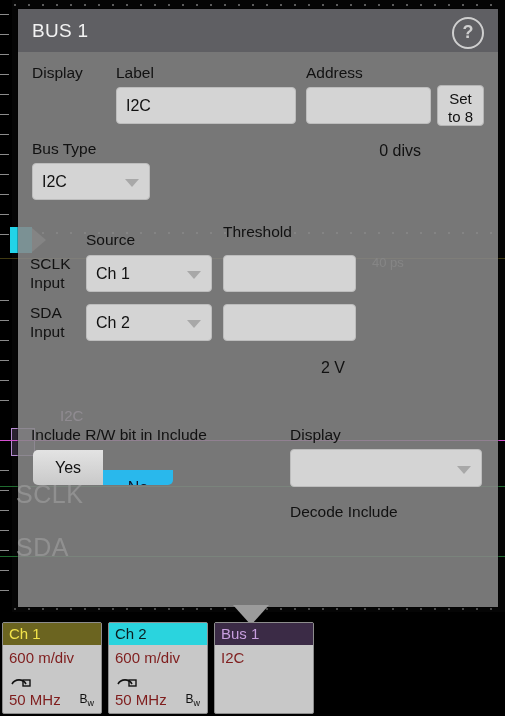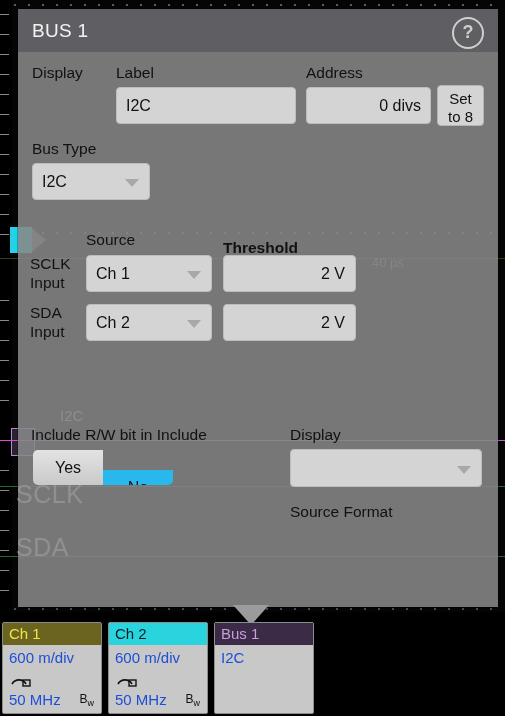--- a/index.html
+++ b/index.html
@@ -29,21 +29,21 @@
   #titlebar{position:absolute;left:0;top:0;width:480px;height:43px;background:rgba(94,94,98,0.95);}
   #title-text{position:absolute;left:14px;top:11px;color:#f2f2f2;font-size:19px;letter-spacing:.3px;}
   #help-icon{position:absolute;right:14px;top:8px;width:28px;height:28px;border:2px solid #cfcfcf;
              border-radius:50%;color:#cfcfcf;font-size:18px;line-height:27px;text-align:center;
              cursor:pointer;font-weight:bold;}
 
   .fieldlabel{position:absolute;color:#111;font-size:15.5px;white-space:nowrap;}
   .ctl{position:absolute;background:#d4d4d4;border-radius:4px;border:1px solid #bdbdbd;
        box-sizing:border-box;}
   .ctl-text{position:absolute;color:#111;font-size:16px;}
-  .ctl-right{text-align:left;}
+  .ctl-right{text-align:left;margin-top:45px;}
   .caret{position:absolute;width:0;height:0;border-left:7px solid transparent;
          border-right:7px solid transparent;border-top:8px solid #a8a8a8;}
   .btn{position:absolute;background:#d4d4d4;border-radius:4px;border:1px solid #b5b5b5;
        color:#111;font-size:15px;text-align:center;box-sizing:border-box;cursor:pointer;
        line-height:18px;padding-top:4px;}
 
   
   #display-toggle{position:absolute;left:30px;top:85px;width:84px;height:41px;border-radius:7px;
        background:#29b8ec;border:2px solid #57c8f0;box-sizing:border-box;cursor:pointer;}
   #display-toggle .tg-label{position:absolute;left:13px;top:9px;color:#06121a;font-size:16px;}
@@ -61,21 +61,21 @@
   #pointer{position:absolute;left:233px;top:605px;width:0;height:0;
            border-left:18px solid transparent;border-right:18px solid transparent;
            border-top:20px solid #9b9b9b;}
 
   
   #badges{position:absolute;left:0;top:622px;height:94px;width:505px;}
   .badge{position:absolute;top:0;width:100px;height:92px;background:#c8c8c8;
          border:1px solid #8d8d8d;box-sizing:border-box;border-radius:2px;cursor:pointer;}
   .badge .bhead{position:absolute;left:0;top:0;width:100%;height:22px;}
   .badge .bhead span{position:absolute;left:6px;top:2px;font-size:15px;}
-  .badge .brow{position:absolute;left:6px;color:#1d4ed8;font-size:15px;}
+  .badge .brow{position:absolute;left:6px;color:#7f1d1d;font-size:15px;}
   .bw{position:absolute;right:7px;font-size:12px;color:#111;}
   .probe{position:absolute;left:7px;color:#111;font-size:13px;}
 </style>
 </head>
 <body>
 
 <div id="screen">
 
   <div class="graticule">
     <div class="left-rail"></div>
@@ -153,21 +153,21 @@
       <div>to 8</div>
     </div>
 
     <div class="fieldlabel" style="left:14px;top:131px;">Bus Type</div>
     <div class="ctl" style="left:14px;top:154px;width:118px;height:37px;">
       <div class="ctl-text" style="left:9px;top:9px;">I2C</div>
       <div class="caret" style="right:10px;top:15px;"></div>
     </div>
 
     <div class="fieldlabel" style="left:68px;top:222px;">Source</div>
-    <div class="fieldlabel" style="left:205px;top:230px;font-weight:bold;">Threshold</div>
+    <div class="fieldlabel" style="left:205px;top:214px;">Threshold</div>
 
     <div class="fieldlabel" style="left:12px;top:246px;">SCLK</div>
     <div class="fieldlabel" style="left:12px;top:265px;">Input</div>
     <div class="ctl" style="left:68px;top:246px;width:126px;height:37px;">
       <div class="ctl-text" style="left:9px;top:9px;">Ch 1</div>
       <div class="caret" style="right:10px;top:15px;"></div>
     </div>
     <div class="ctl" style="left:205px;top:246px;width:133px;height:37px;">
       <div class="ctl-text ctl-right" style="right:10px;top:9px;">2 V</div>
     </div>
@@ -186,21 +186,21 @@
     <div id="rw-seg" style="left:15px;top:441px;">
       <div class="seg off">Yes</div>
       <div class="seg on">No</div>
     </div>
 
     <div class="fieldlabel" style="left:272px;top:417px;">Display</div>
     <div class="ctl" style="left:272px;top:440px;width:192px;height:38px;">
       <div class="caret" style="right:10px;top:16px;"></div>
     </div>
 
-    <div class="fieldlabel" style="left:272px;top:494px;">Source Format</div>
+    <div class="fieldlabel" style="left:272px;top:494px;">Decode Include</div>
   </div>
 
   <div id="pointer"></div>
 
   <div id="badges">
 
     <div class="badge" style="left:2px;">
       <div class="bhead" style="background:#6b6420;">
         <span style="color:#f2e34a;">Ch 1</span>
       </div>

